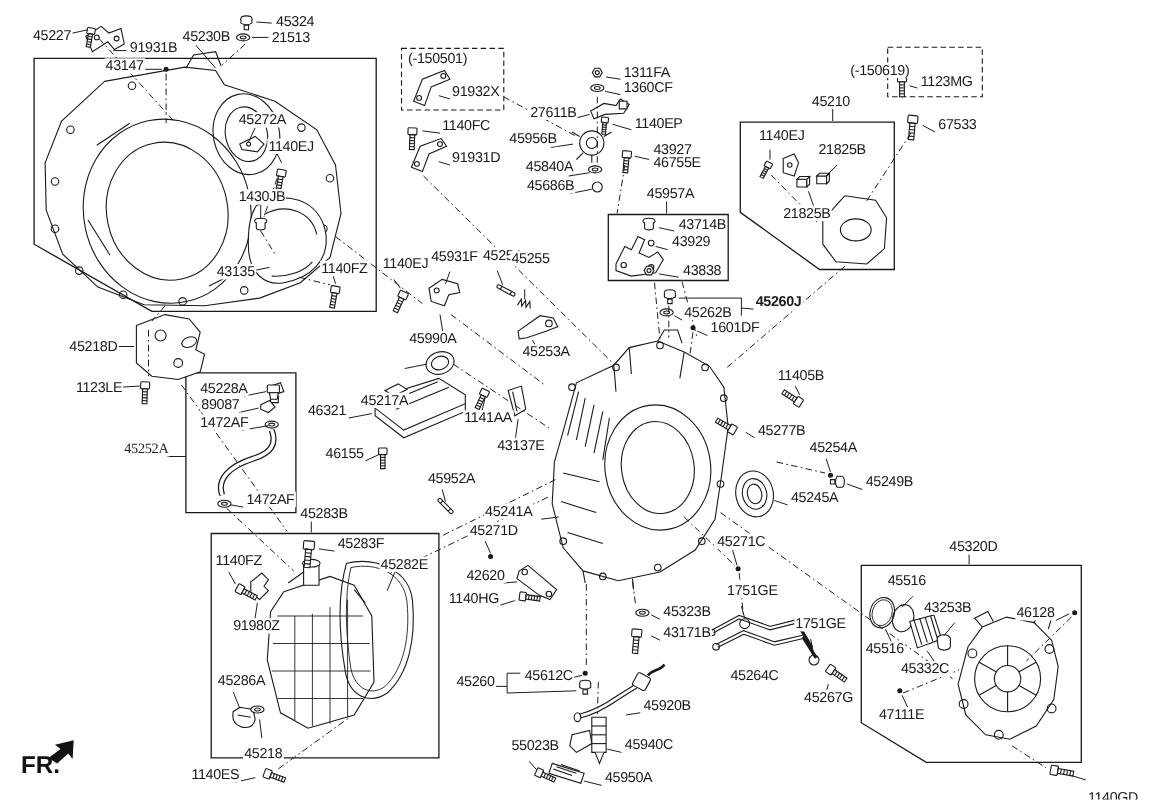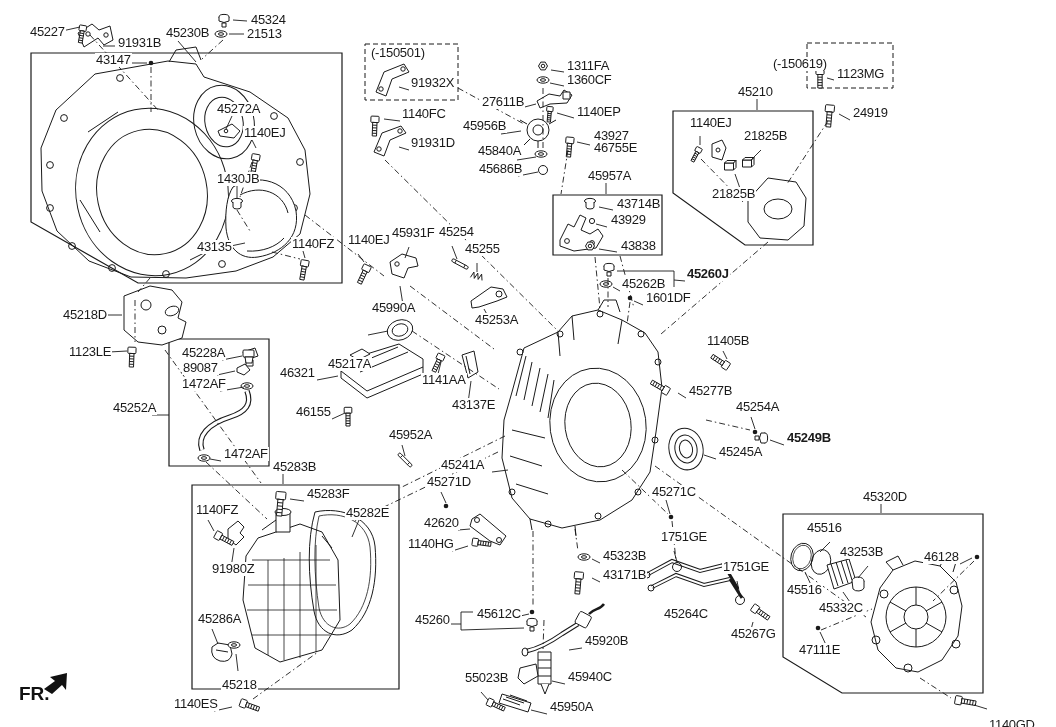--- a/index.html
+++ b/index.html
@@ -2,21 +2,21 @@
 <html><head>
 <meta charset="utf-8">
 <style>
   html,body{margin:0;padding:0;background:#ffffff;}
   #stage{position:relative;width:1056px;height:727px;background:#ffffff;overflow:hidden;
          font-family:"Liberation Sans","DejaVu Sans",sans-serif;}
   #art{position:absolute;left:0;top:0;}
   #callout-layer{position:absolute;left:0;top:0;width:100%;height:100%;pointer-events:none;}
   .callout{position:absolute;font-size:13px;line-height:14px;color:#1a1a1a;white-space:nowrap;
            background:#ffffff;padding:0 1px;letter-spacing:-0.3px;}
-  .fr{position:absolute;left:19px;top:683px;font-size:19px;font-weight:bold;color:#111;}
+  .fr{position:absolute;left:19px;top:683px;font-size:22px;font-weight:bold;color:#111;}
   svg *{vector-effect:non-scaling-stroke;}
 </style>
 </head>
 <body>
 
 <div id="stage">
 
 <svg id="art" width="1056" height="727" viewBox="0 0 1056 727" fill="none" stroke="#1a1a1a" stroke-width="1">
   <defs>
     <g id="bolt">
@@ -538,21 +538,21 @@
       <div class="callout" style="left: 216px; top: 102px;">45272A</div>
       <div class="callout" style="left: 243px; top: 126px;">1140EJ</div>
       <div class="callout" style="left: 216px; top: 172px;">1430JB</div>
       <div class="callout" style="left: 196px; top: 240px;">43135</div>
       <div class="callout" style="left: 291px; top: 237px;">1140FZ</div>
       <div class="callout" style="left: 62px; top: 308px;">45218D</div>
       <div class="callout" style="left: 68px; top: 345px;">1123LE</div>
       <div class="callout" style="left: 181px; top: 346px;">45228A</div>
       <div class="callout" style="left: 182px; top: 361px;">89087</div>
       <div class="callout" style="left: 181px; top: 377px;">1472AF</div>
-      <div class="callout" style="left: 112px; top: 401px;">45252A</div>
+      <div class="callout" style="left: 112px; top: 401px; font-family: Liberation Serif, serif;">45252A</div>
       <div class="callout" style="left: 223px; top: 447px;">1472AF</div>
       <div class="callout" style="left: 279px; top: 366px;">46321</div>
       <div class="callout" style="left: 295px; top: 405px;">46155</div>
       <div class="callout" style="left: 327px; top: 322px; margin-top: 35px;">45217A</div>
       <div class="callout" style="left: 371px; top: 301px;">45990A</div>
       <div class="callout" style="left: 370px; top: 46px;">(-150501)</div>
       <div class="callout" style="left: 410px; top: 76px;">91932X</div>
       <div class="callout" style="left: 401px; top: 107px;">1140FC</div>
       <div class="callout" style="left: 410px; top: 136px;">91931D</div>
       <div class="callout" style="left: 566px; top: 59px;">1311FA</div>
@@ -564,38 +564,38 @@
       <div class="callout" style="left: 593px; top: 141px;">46755E</div>
       <div class="callout" style="left: 477px; top: 144px;">45840A</div>
       <div class="callout" style="left: 478px; top: 162px;">45686B</div>
       <div class="callout" style="left: 587px; top: 169px;">45957A</div>
       <div class="callout" style="left: 616px; top: 197px;">43714B</div>
       <div class="callout" style="left: 610px; top: 213px;">43929</div>
       <div class="callout" style="left: 620px; top: 239px;">43838</div>
       <div class="callout" style="left: 737px; top: 85px;">45210</div>
       <div class="callout" style="left: 772px; top: 46px; margin-top: 11px;">(-150619)</div>
       <div class="callout" style="left: 836px; top: 67px;">1123MG</div>
-      <div class="callout" style="left: 852px; top: 106px;">24919</div>
+      <div class="callout" style="left: 852px; top: 106px;">67533</div>
       <div class="callout" style="left: 689px; top: 116px;">1140EJ</div>
       <div class="callout" style="left: 743px; top: 129px;">21825B</div>
       <div class="callout" style="left: 711px; top: 187px;">21825B</div>
       <div class="callout" style="left: 347px; top: 233px;">1140EJ</div>
       <div class="callout" style="left: 391px; top: 226px;">45931F</div>
       <div class="callout" style="left: 438px; top: 225px;">45254</div>
-      <div class="callout" style="left: 464px; top: 242px;">45255</div>
+      <div class="callout" style="left: 464px; top: 228px;">45255</div>
       <div class="callout" style="left: 474px; top: 313px;">45253A</div>
       <div class="callout" style="left: 421px; top: 373px;">1141AA</div>
       <div class="callout" style="left: 451px; top: 398px;">43137E</div>
       <div class="callout" style="left: 686px; top: 267px; font-weight: bold;">45260J</div>
       <div class="callout" style="left: 621px; top: 277px;">45262B</div>
       <div class="callout" style="left: 645px; top: 291px;">1601DF</div>
       <div class="callout" style="left: 706px; top: 334px;">11405B</div>
       <div class="callout" style="left: 688px; top: 384px;">45277B</div>
       <div class="callout" style="left: 735px; top: 400px;">45254A</div>
-      <div class="callout" style="left: 786px; top: 431px; font-weight: bold;">45249B</div>
+      <div class="callout" style="left: 786px; top: 431px;">45249B</div>
       <div class="callout" style="left: 718px; top: 445px;">45245A</div>
       <div class="callout" style="left: 388px; top: 428px;">45952A</div>
       <div class="callout" style="left: 440px; top: 458px;">45241A</div>
       <div class="callout" style="left: 426px; top: 475px;">45271D</div>
       <div class="callout" style="left: 423px; top: 516px;">42620</div>
       <div class="callout" style="left: 407px; top: 537px;">1140HG</div>
       <div class="callout" style="left: 602px; top: 549px;">45323B</div>
       <div class="callout" style="left: 602px; top: 568px;">43171B</div>
       <div class="callout" style="left: 272px; top: 460px;">45283B</div>
       <div class="callout" style="left: 306px; top: 487px;">45283F</div>

